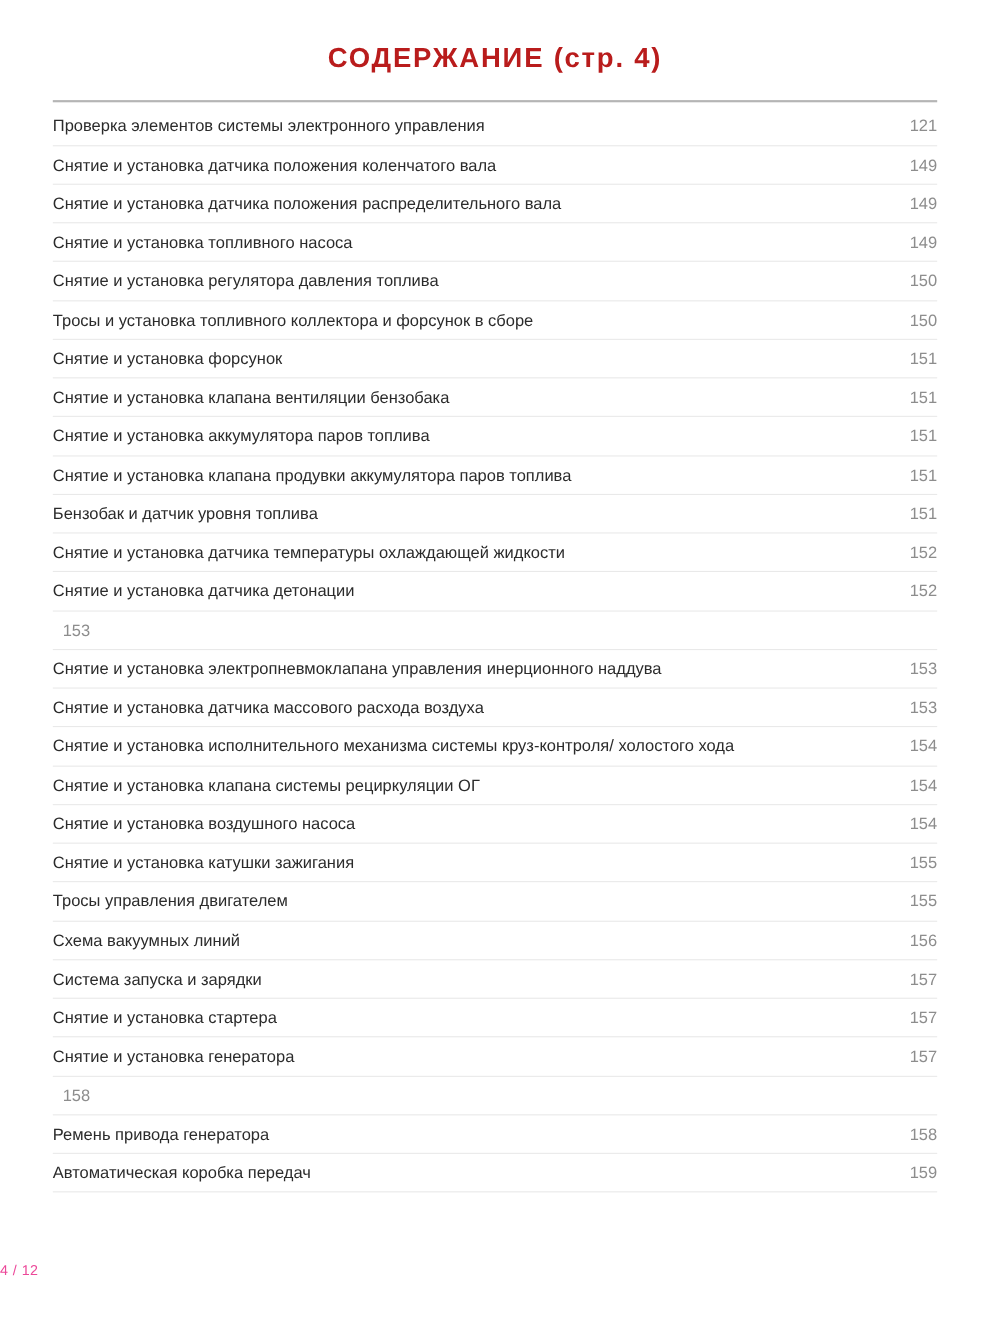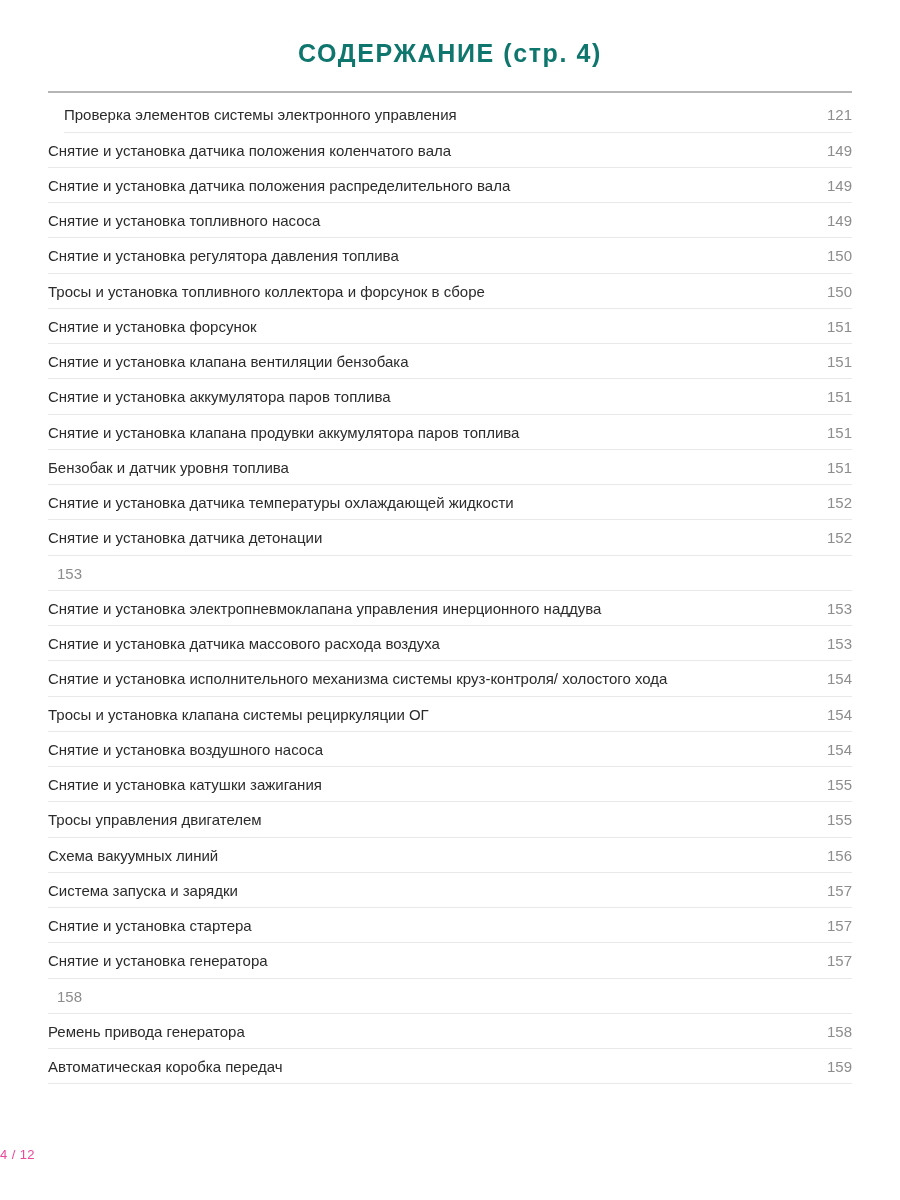--- a/index.html
+++ b/index.html
@@ -26,21 +26,21 @@
     flex-direction: column;
   }
 
   .page-title {
     margin: 0;
     padding-top: 38px;
     text-align: center;
     font-size: 25px;
     font-weight: bold;
     letter-spacing: 1.6px;
-    color: #0f766e;
+    color: #b91c1c;
     line-height: 1.25;
   }
 
   .title-rule {
     width: 804px;
     margin: 22px auto 0 auto;
     height: 2px;
     background: #b5b5b5;
   }
 
@@ -56,21 +56,20 @@
     justify-content: space-between;
     gap: 16px;
     border-bottom: 1px solid #e9e9e9;
     min-height: 33px;
     padding: 6px 0 5px 0;
     box-sizing: border-box;
   }
 
   .toc-row:first-child {
     padding-top: 10px;
-    margin-left: 16px;
   }
 
   .toc-title {
     font-size: 15px;
     line-height: 1.55;
     color: #2b2b2b;
     flex: 1 1 auto;
     max-width: 720px;
     word-wrap: break-word;
   }
@@ -167,21 +166,21 @@
       </div>
       <div class="toc-row">
         <span class="toc-title">Снятие и установка датчика массового расхода воздуха</span>
         <span class="toc-page">153</span>
       </div>
       <div class="toc-row">
         <span class="toc-title">Снятие и установка исполнительного механизма системы круз-контроля/ холостого хода</span>
         <span class="toc-page">154</span>
       </div>
       <div class="toc-row">
-        <span class="toc-title">Тросы и установка клапана системы рециркуляции ОГ</span>
+        <span class="toc-title">Снятие и установка клапана системы рециркуляции ОГ</span>
         <span class="toc-page">154</span>
       </div>
       <div class="toc-row">
         <span class="toc-title">Снятие и установка воздушного насоса</span>
         <span class="toc-page">154</span>
       </div>
       <div class="toc-row">
         <span class="toc-title">Снятие и установка катушки зажигания</span>
         <span class="toc-page">155</span>
       </div>

